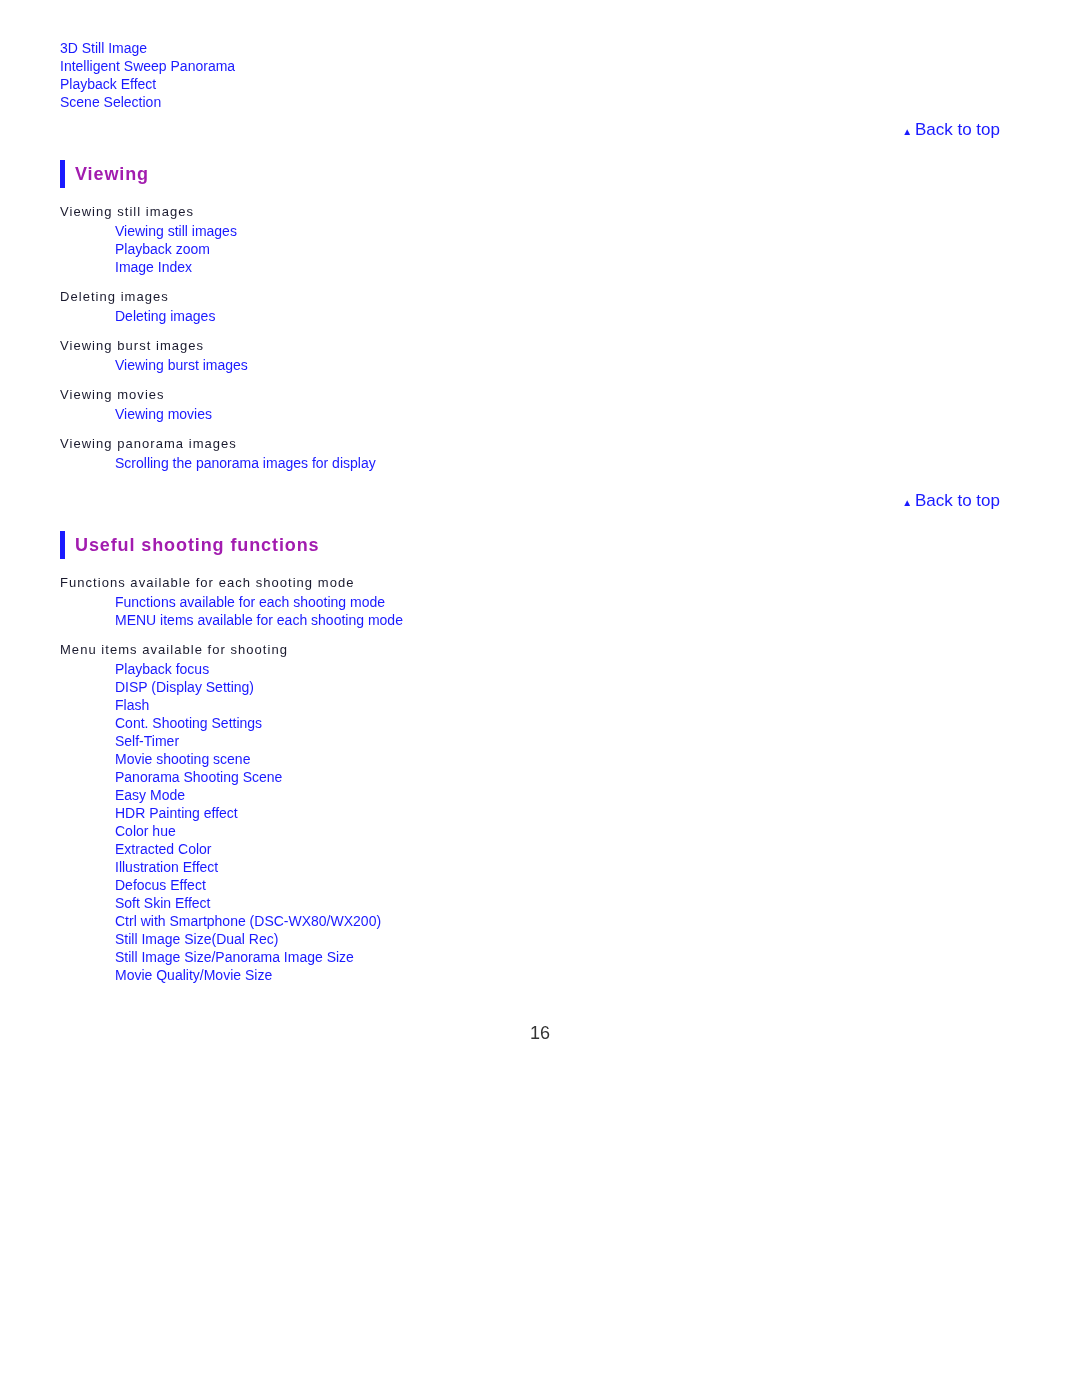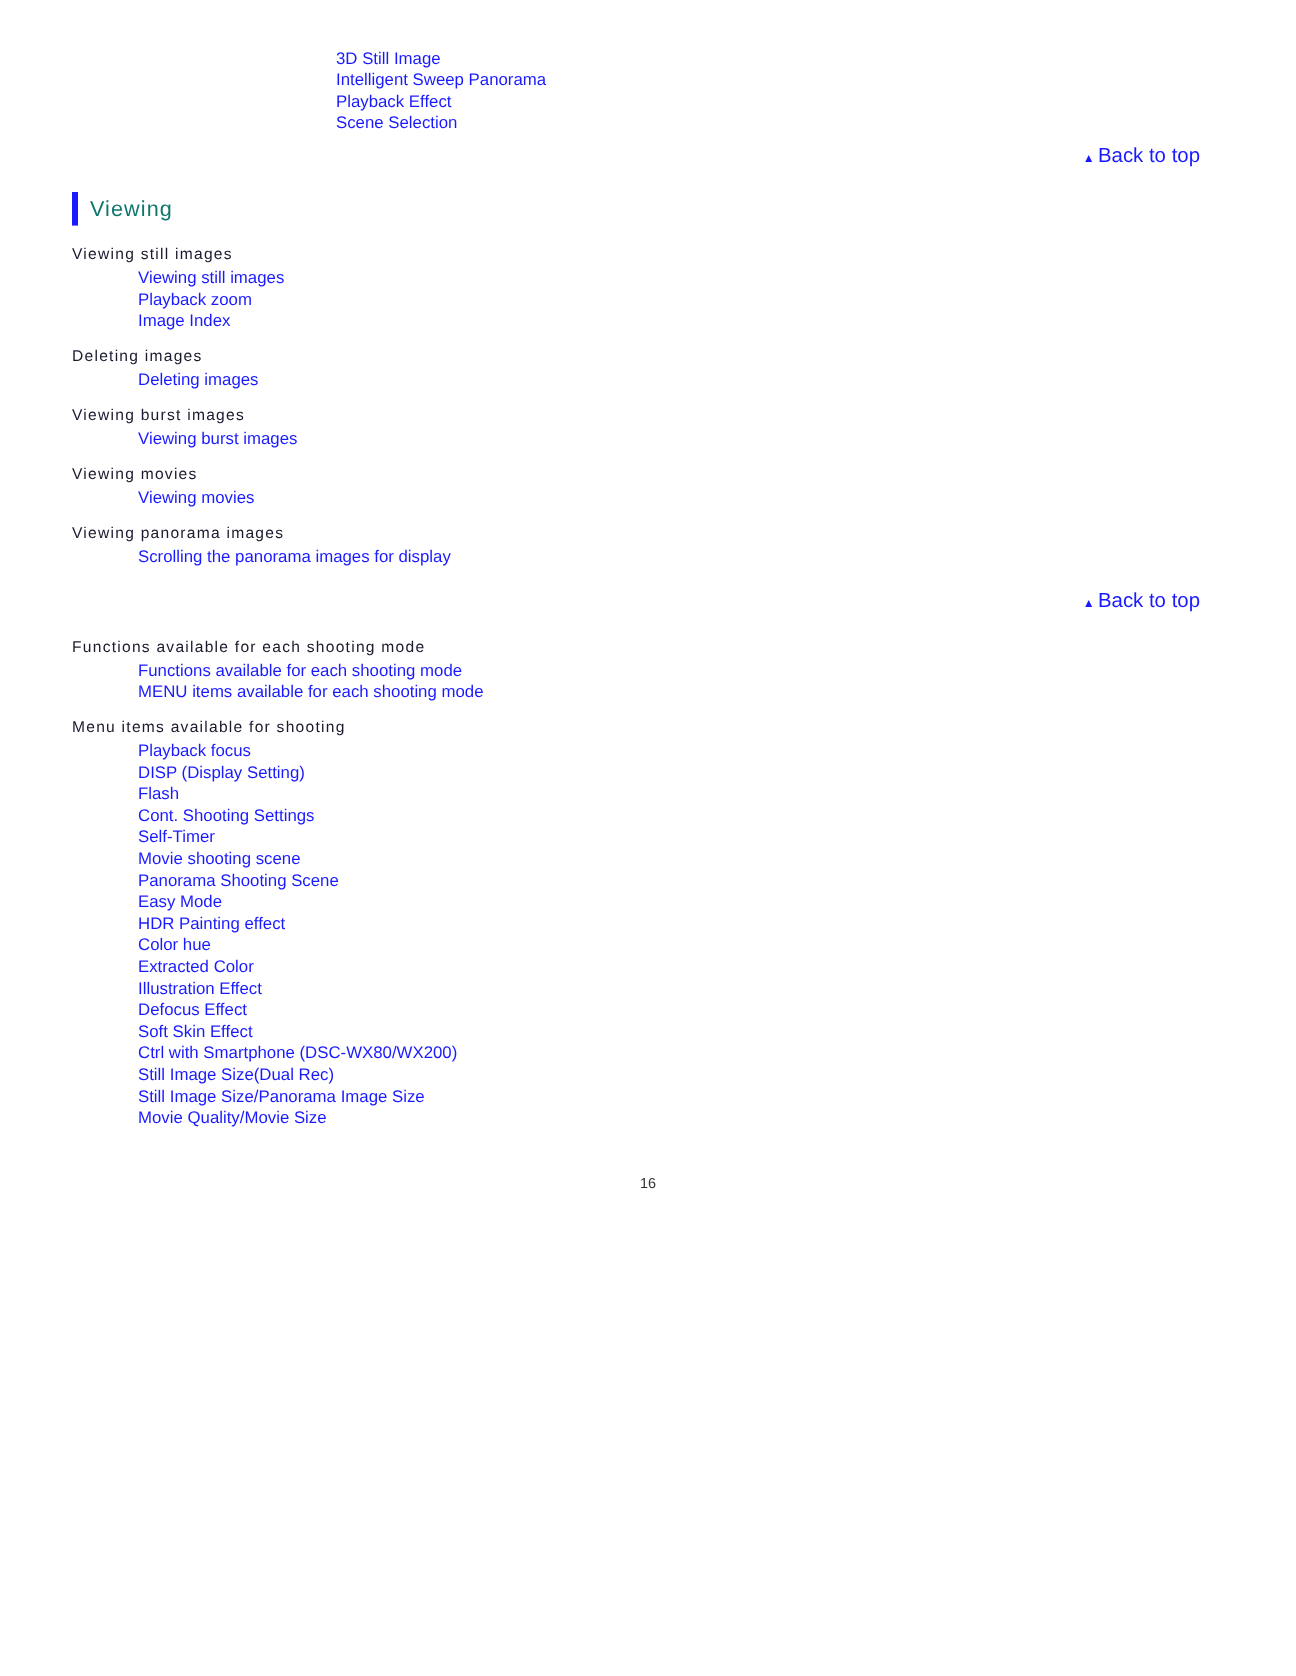--- a/index.html
+++ b/index.html
@@ -17,21 +17,20 @@
       min-height: 1397px;
       position: relative;
     }
 
     .page-container {
       padding: 20px 60px 60px 60px;
       max-width: 1080px;
     }
 
     .top-links {
-      margin-left: 220px;
       margin-top: 20px;
       margin-bottom: 10px;
     }
 
     .link {
       color: #1a1aff;
       text-decoration: none;
       display: block;
       margin-bottom: 2px;
       font-size: 14px;
@@ -69,22 +68,22 @@
     .section-bar {
       width: 5px;
       height: 28px;
       background-color: #1a1aff;
       margin-right: 10px;
       flex-shrink: 0;
     }
 
     .section-title {
       font-size: 18px;
-      font-weight: normal;
-      color: #0f766e;
+      font-weight: bold;
+      color: #a21caf;
       letter-spacing: 0.05em;
     }
 
     .subsection {
       margin-bottom: 14px;
       margin-left: 0px;
     }
 
     .subsection-title {
       font-size: 13px;
@@ -98,21 +97,21 @@
       margin-left: 55px;
     }
 
     .subsection-links .link {
       margin-bottom: 2px;
     }
 
     .page-number {
       text-align: center;
       margin-top: 40px;
-      font-size: 12px;
+      font-size: 18px;
       color: #333;
     }
   </style>
 </head>
 <body>
 
 <div class="page-container">
 
   <div class="top-links">
     <div id="top-links-container">
@@ -166,20 +165,24 @@
           </div>
         </div>
       </div>
   </div>
 
   <div class="back-to-top-container">
     <a class="back-to-top" href="#">Back to top</a>
   </div>
 
   <div class="section">
+    <div class="section-header">
+      <div class="section-bar"></div>
+      <h2 class="section-title">Useful shooting functions</h2>
+    </div>
     <div id="useful-subsections">
         <div class="subsection">
           <p class="subsection-title">Functions available for each shooting mode</p>
           <div class="subsection-links">
             <a class="link" href="#">Functions available for each shooting mode</a>
             <a class="link" href="#">MENU items available for each shooting mode</a>
           </div>
         </div>
         <div class="subsection">
           <p class="subsection-title">Menu items available for shooting</p>

